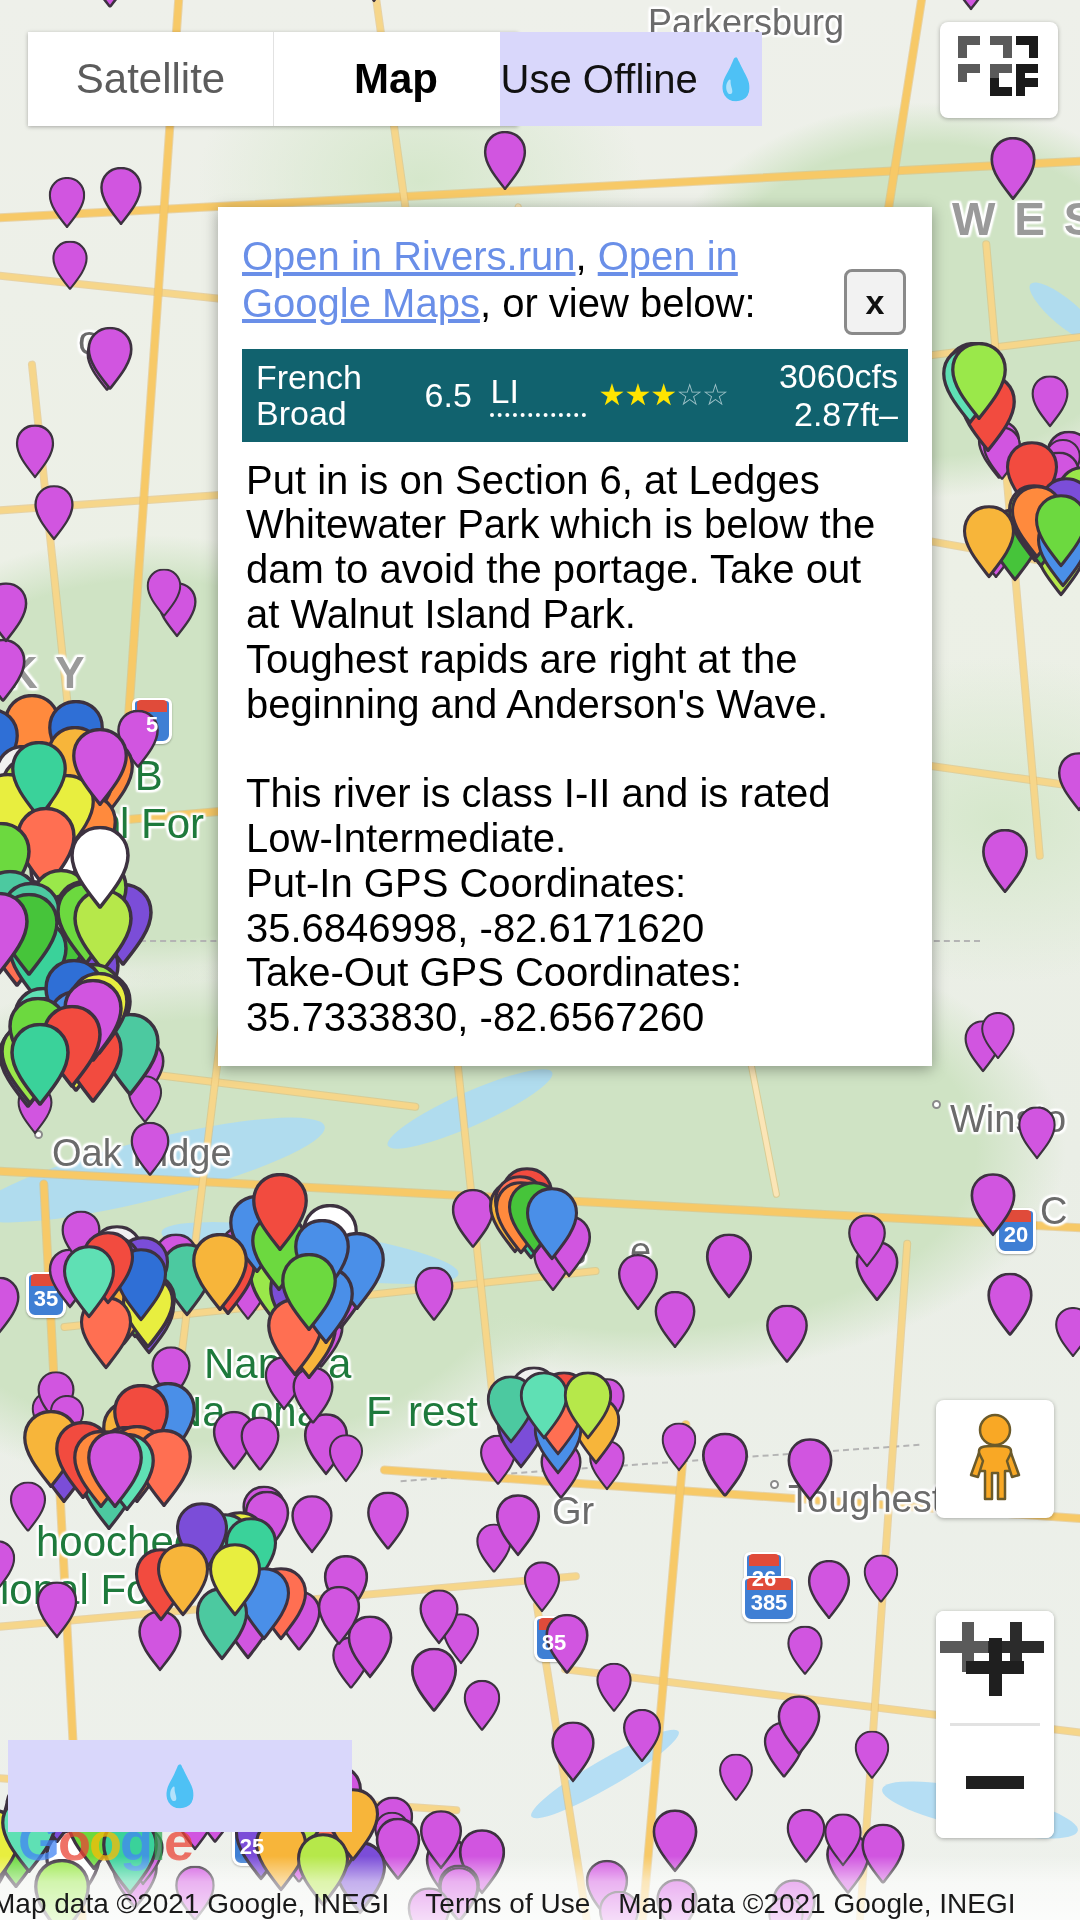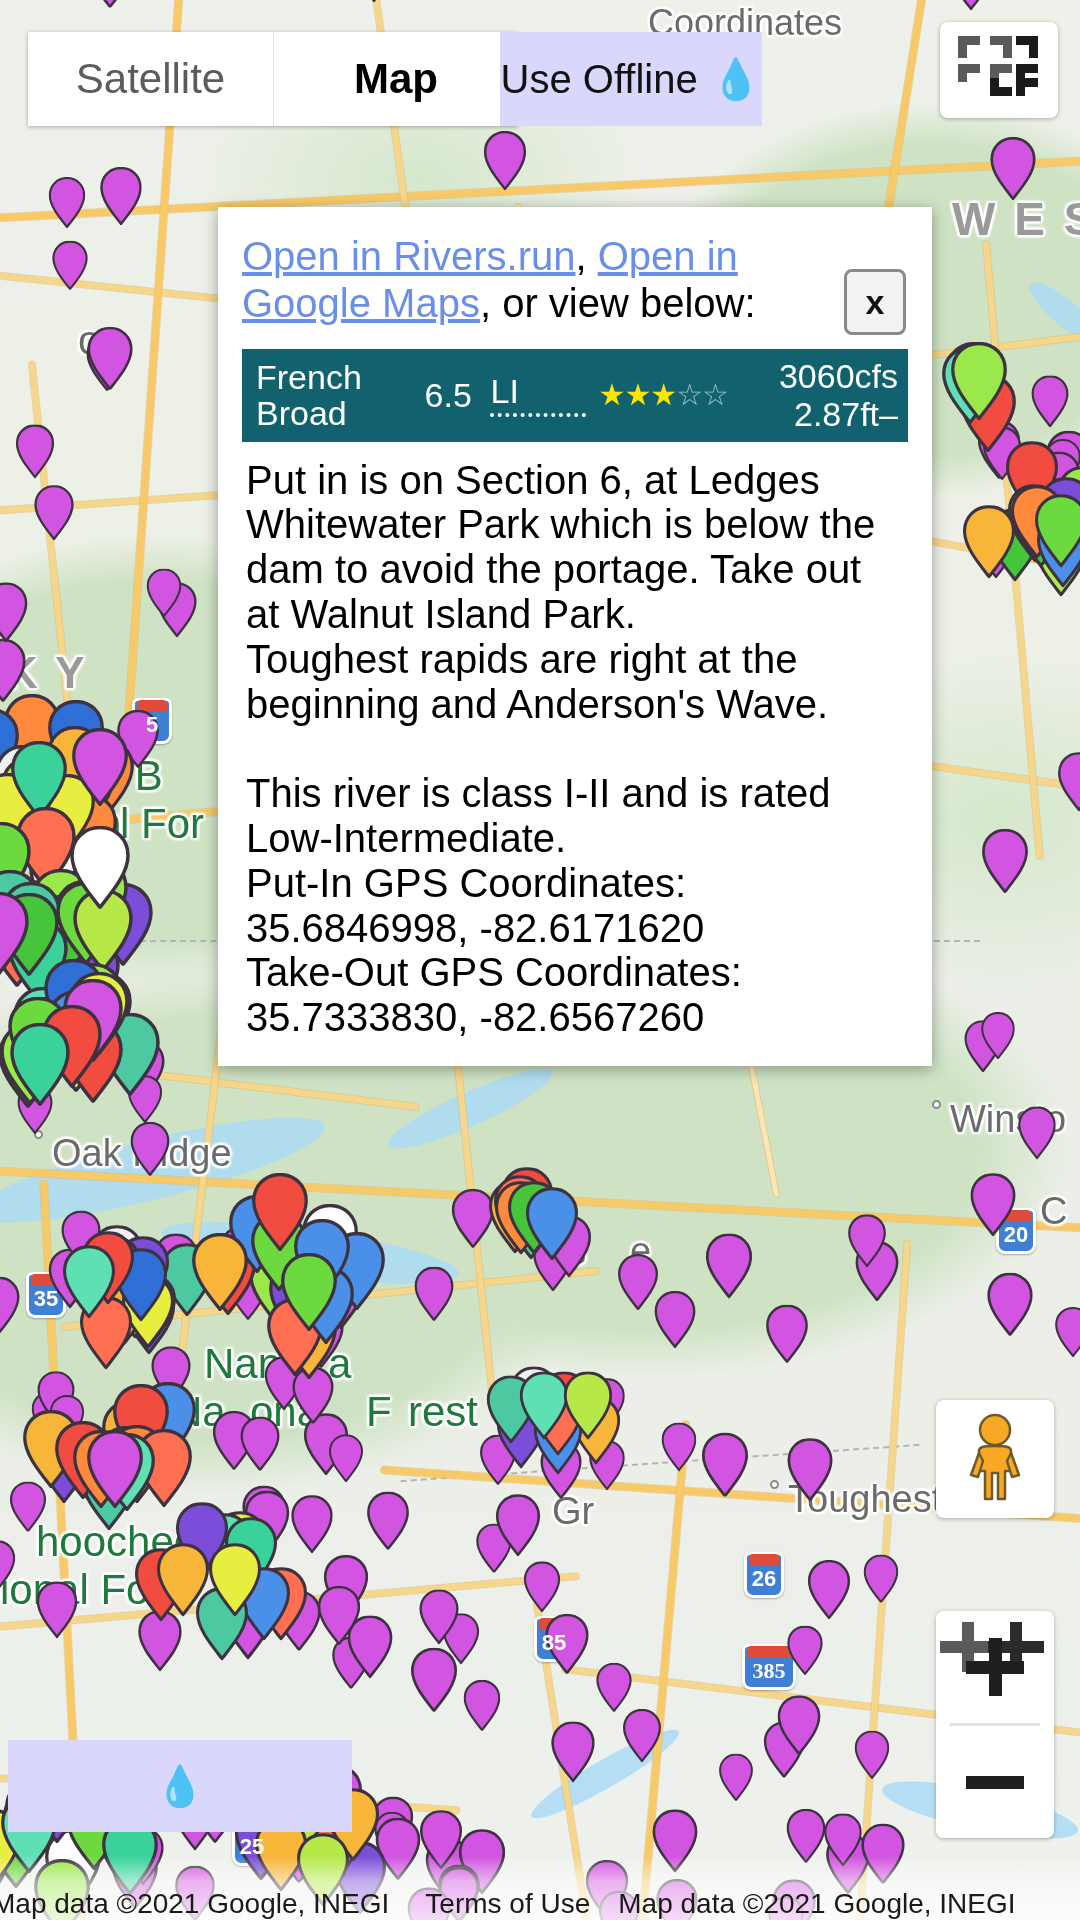--- a/index.html
+++ b/index.html
@@ -339,21 +339,21 @@
     <div class="road thin" style="left:300px;  top:600px;  width:5px; height:380px;  transform:rotate(12deg);"></div>
     <div class="road thin" style="left:740px;  top:840px;  width:5px; height:360px;  transform:rotate(-11deg);"></div>
     <div class="road thin" style="left:480px;  top:200px;  width:5px; height:300px;  transform:rotate(14deg);"></div>
 
     <div class="city-dot" style="left:34px;  top:1130px;"></div>
     <div class="city-dot" style="left:518px; top:1230px;"></div>
     <div class="city-dot" style="left:770px; top:1480px;"></div>
     <div class="city-dot" style="left:932px; top:1100px;"></div>
 
     <div id="labels-layer">
-        <div class="map-label city" style="left: 648px; top: 2px; font-size: 36px;">Coordinates</div>
+        <div class="map-label city" style="left: 648px; top: 2px; font-size: 36px;">Parkersburg</div>
         <div class="map-label state" style="left: 952px; top: 192px; font-size: 46px;">W E S</div>
         <div class="map-label city" style="left: 78px; top: 318px; font-size: 40px;">on</div>
         <div class="map-label state" style="left: 6px; top: 648px; font-size: 44px;">K Y</div>
         <div class="map-label park" style="left: 4px; top: 752px; font-size: 42px;">Daniel B</div>
         <div class="map-label park" style="left: 0px; top: 800px; font-size: 42px;">Nation</div>
         <div class="map-label park" style="left: 120px; top: 800px; font-size: 42px;">l For</div>
         <div class="map-label city" style="left: 52px; top: 1132px; font-size: 38px;">Oak Ridge</div>
         <div class="map-label city" style="left: 542px; top: 1230px; font-size: 38px;">As</div>
         <div class="map-label city" style="left: 630px; top: 1230px; font-size: 38px;">e</div>
         <div class="map-label city" style="left: 950px; top: 1098px; font-size: 38px;">Winsto</div>
@@ -378,21 +378,21 @@
         </div>
         <div class="hwy-shield" style="left: 996px; top: 1208px;">
           <span>20</span>
         </div>
         <div class="hwy-shield" style="left: 744px; top: 1552px;">
           <span>26</span>
         </div>
         <div class="hwy-shield" style="left: 534px; top: 1616px;">
           <span>85</span>
         </div>
-        <div class="hwy-shield" style="left: 742px; top: 1644px; width: 54px; font-family: Liberation Serif, serif;">
+        <div class="hwy-shield" style="left: 742px; top: 1576px; width: 54px;">
           <span>385</span>
         </div>
         <div class="hwy-shield" style="left: 232px; top: 1820px;">
           <span>25</span>
         </div>
       </div>
 
     <div id="markers-layer">
         <div class="pin" style="left: 70px; top: 290px; width: 36.0176px; height: 49.2873px;">
           <svg viewBox="0 0 38 52">
@@ -2096,20 +2096,23 @@
           <i class="v2"></i>
       </span>
       <span class="glyph-plus"></span>
     </button>
     <div class="zoom-divider"></div>
     <button class="zoom-btn">
       <span class="glyph-minus"></span>
     </button>
   </div>
 
+  <div class="google-logo">
+    <span>G</span><span>o</span><span>o</span><span>g</span><span>l</span><span>e</span>
+  </div>
 
   <div class="attribution">
     <span class="seg attr-1">Map data ©2021 Google, INEGI</span>
     <a class="seg attr-terms">Terms of Use</a>
     <span class="seg attr-2">Map data ©2021 Google, INEGI</span>
   </div>
 
 </div>
 
 </body></html>

